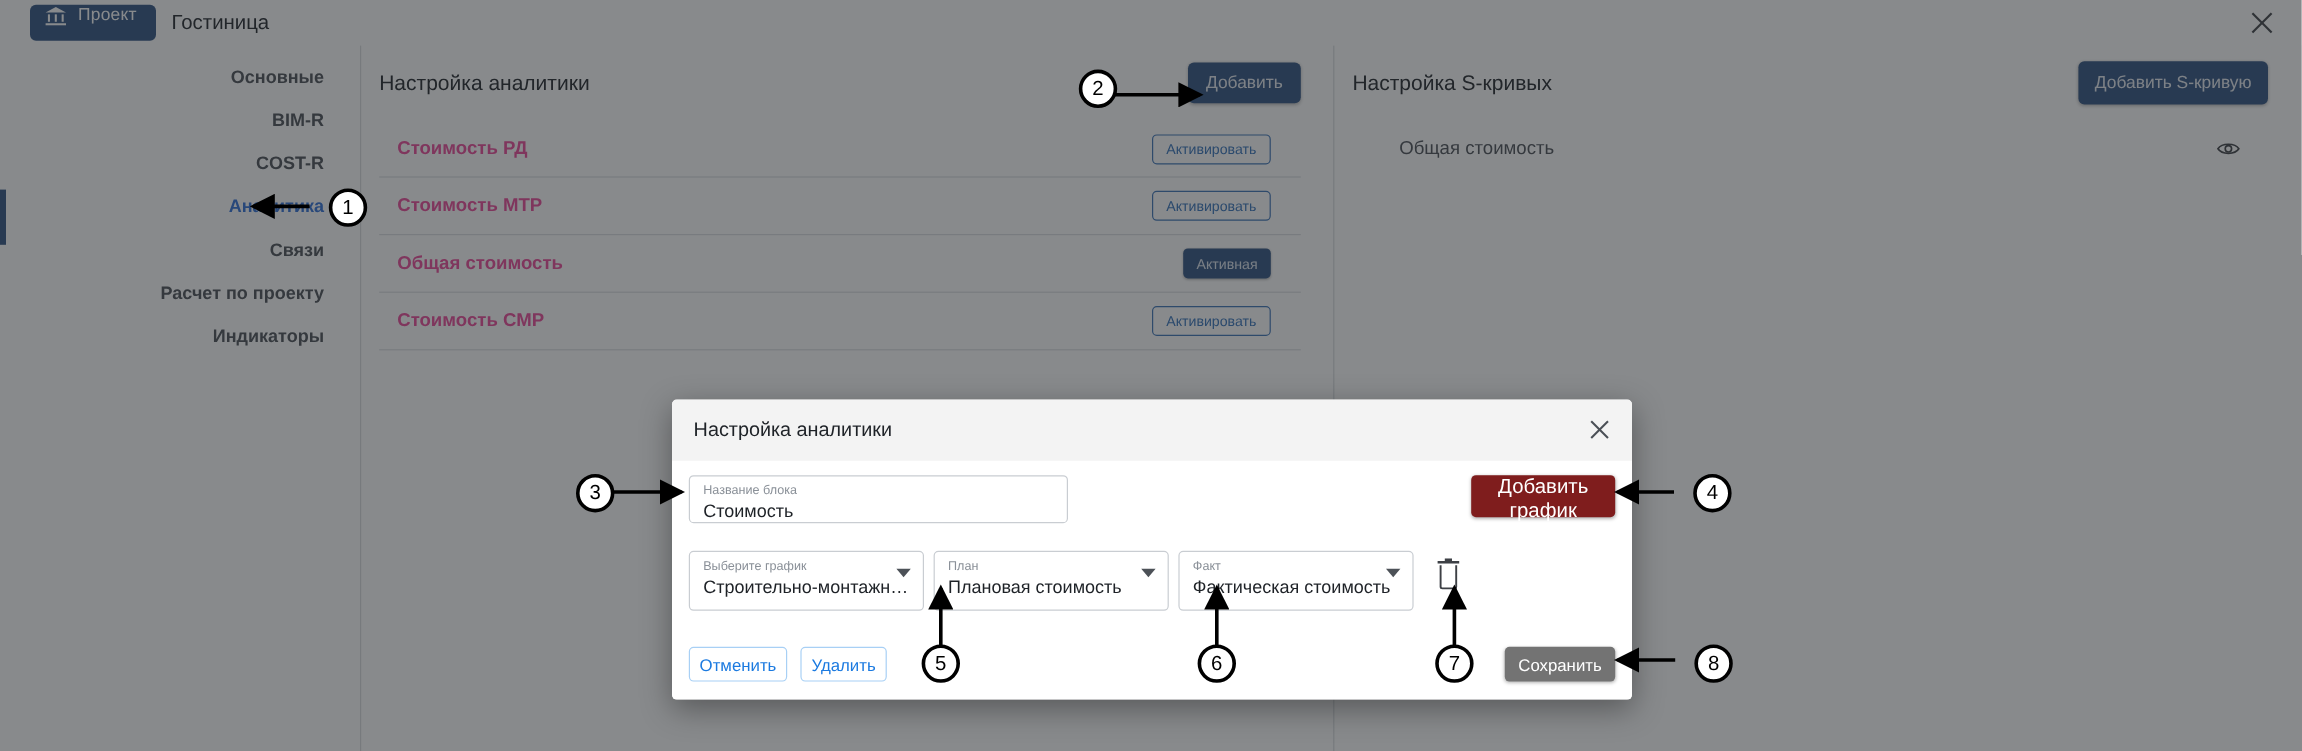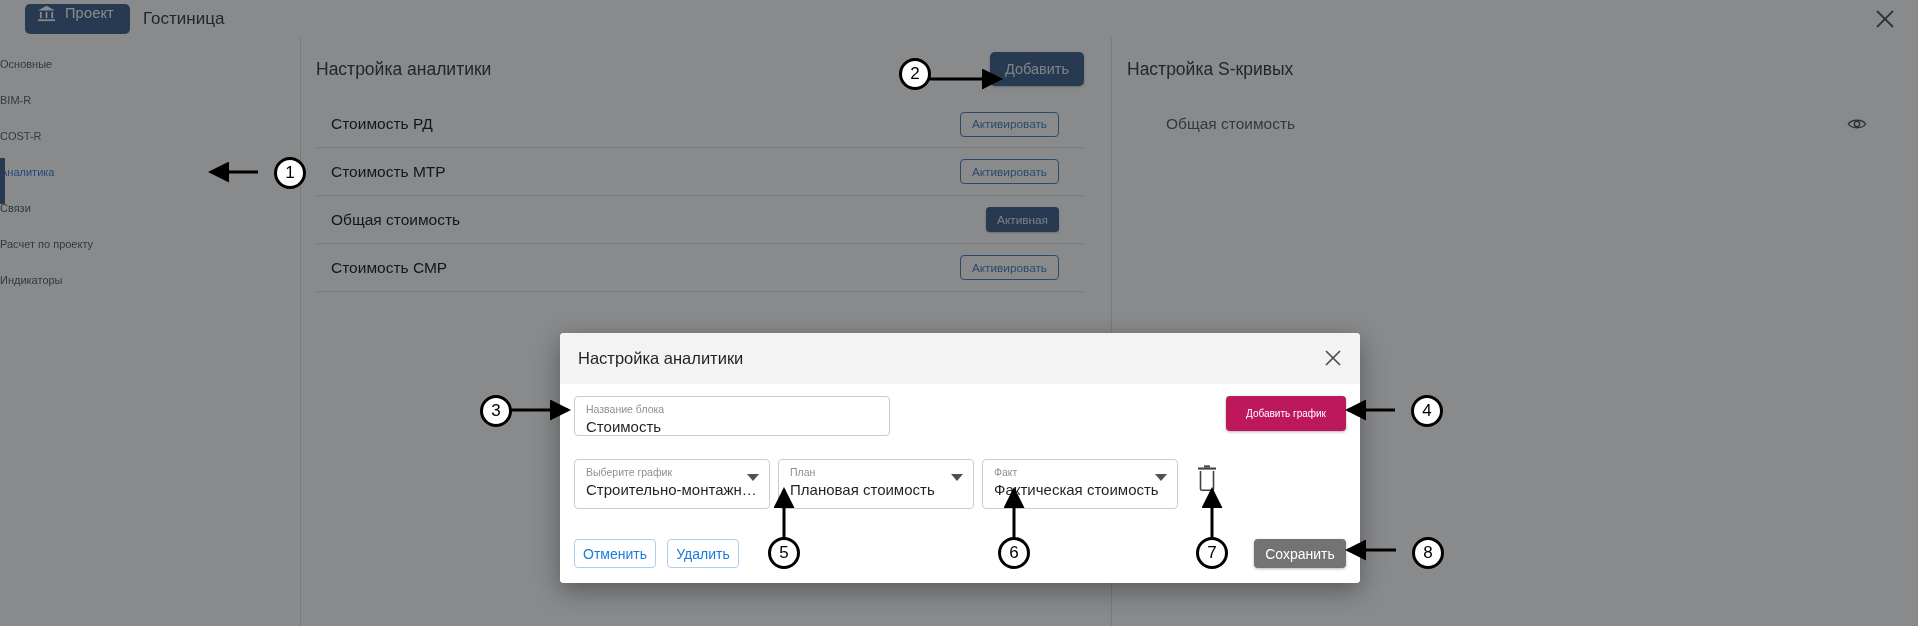--- a/index.html
+++ b/index.html
@@ -48,24 +48,25 @@
     position: absolute; left: 0; top: 38px; width: 300px; height: 588px;
     background: #ffffff;
     padding-top: 8px;
   }
   #sidebar .accent {
     position: absolute; left: 0; top: 120px; width: 5px; height: 46px;
     background: #2f5282;
   }
   .nav-item {
     height: 36px;
-    display: flex; align-items: center; justify-content: flex-start;
-    font-size: 11px; color: #4a4f56;
+    display: flex; align-items: center; justify-content: flex-end;
+    font-size: 15px; color: #4a4f56;
     cursor: pointer;
     padding-right: 30px;
+    font-weight: bold;
   }
   .nav-item.active { color: #2e6fd8; }
 
   
   .vsep { position: absolute; top: 38px; width: 1px; height: 588px; background: #d9dcdf; }
   #vsep-1 { left: 300px; }
   #vsep-2 { left: 1111px; }
 
   
   .panel { position: absolute; top: 38px; }
@@ -92,21 +93,21 @@
 
   
   .a-list { padding-left: 16px; padding-right: 27px; }
   .a-row {
     position: relative;
     height: 48px;
     display: flex; align-items: center;
     border-bottom: 1px solid #dcdfe2;
   }
   .a-row:first-child { border-top: 1px solid transparent; }
-  .a-row .a-label { font-size: 15.5px; color: #000000; padding-left: 15px; }
+  .a-row .a-label { font-size: 15.5px; color: #ec4899; padding-left: 15px; font-weight: bold; }
   .a-btn {
     position: absolute; right: 25px;
     height: 25px; padding: 0 11px;
     border-radius: 4px;
     font-family: "Liberation Sans", sans-serif;
     font-size: 11.8px; cursor: pointer;
     display: flex; align-items: center; justify-content: center;
   }
   .a-btn.outline { border: 1px solid #3c74b8; background: transparent; color: #3573bb; }
   .a-btn.filled  { border: none; background: #2f5282; color: #dde4ee;
@@ -159,23 +160,23 @@
   .field .flabel { font-size: 10.5px; color: #8a9098; line-height: 13px; }
   .field .fvalue { font-size: 15px; color: #1e2227; line-height: 21px;
                    white-space: nowrap; overflow: hidden; }
 
   #f-block-name { left: 14px; top: 12px; width: 316px; height: 40px; }
 
   #btn-add-chart {
     position: absolute; right: 14px; top: 12px;
     width: 120px; height: 35px;
     border: none; border-radius: 4px;
-    background: #be185d; color: #ffffff;
-    font-family: "Liberation Sans", sans-serif;
-    font-size: 10px; cursor: pointer;
+    background: #7f1d1d; color: #ffffff;
+    font-family: "Liberation Sans", sans-serif;
+    font-size: 17px; cursor: pointer;
     box-shadow: 0 1px 3px rgba(0,0,0,.3);
   }
 
   .select-field { height: 50px; top: 75px; }
   .select-field .arrow {
     position: absolute; right: 10px; top: 14px;
     width: 0; height: 0;
     border-left: 6px solid transparent;
     border-right: 6px solid transparent;
     border-top: 7px solid #4c5157;
@@ -288,20 +289,21 @@
       <div class="a-row">
         <span class="a-label">Стоимость СМР</span>
         <button class="a-btn outline">Активировать</button>
       </div>
     </div>
   </section>
 
   <section class="panel" id="panel-scurves">
     <div class="panel-head">
       <span class="panel-title">Настройка S-кривых</span>
+      <button class="btn-primary" id="btn-add-scurve">Добавить S-кривую</button>
     </div>
     <div class="s-list">
       <div class="s-row">
         <span class="s-label">Общая стоимость</span>
         <span class="s-eye">
           <svg viewBox="0 0 24 24" width="22" height="22">
             <path d="M2.5 12 C6 6.5, 18 6.5, 21.5 12 C18 17.5, 6 17.5, 2.5 12 Z" fill="none" stroke="#3d4045" stroke-width="1.5"></path>
             <circle cx="12" cy="12" r="2.9" fill="none" stroke="#3d4045" stroke-width="1.5"></circle>
           </svg>
         </span>

